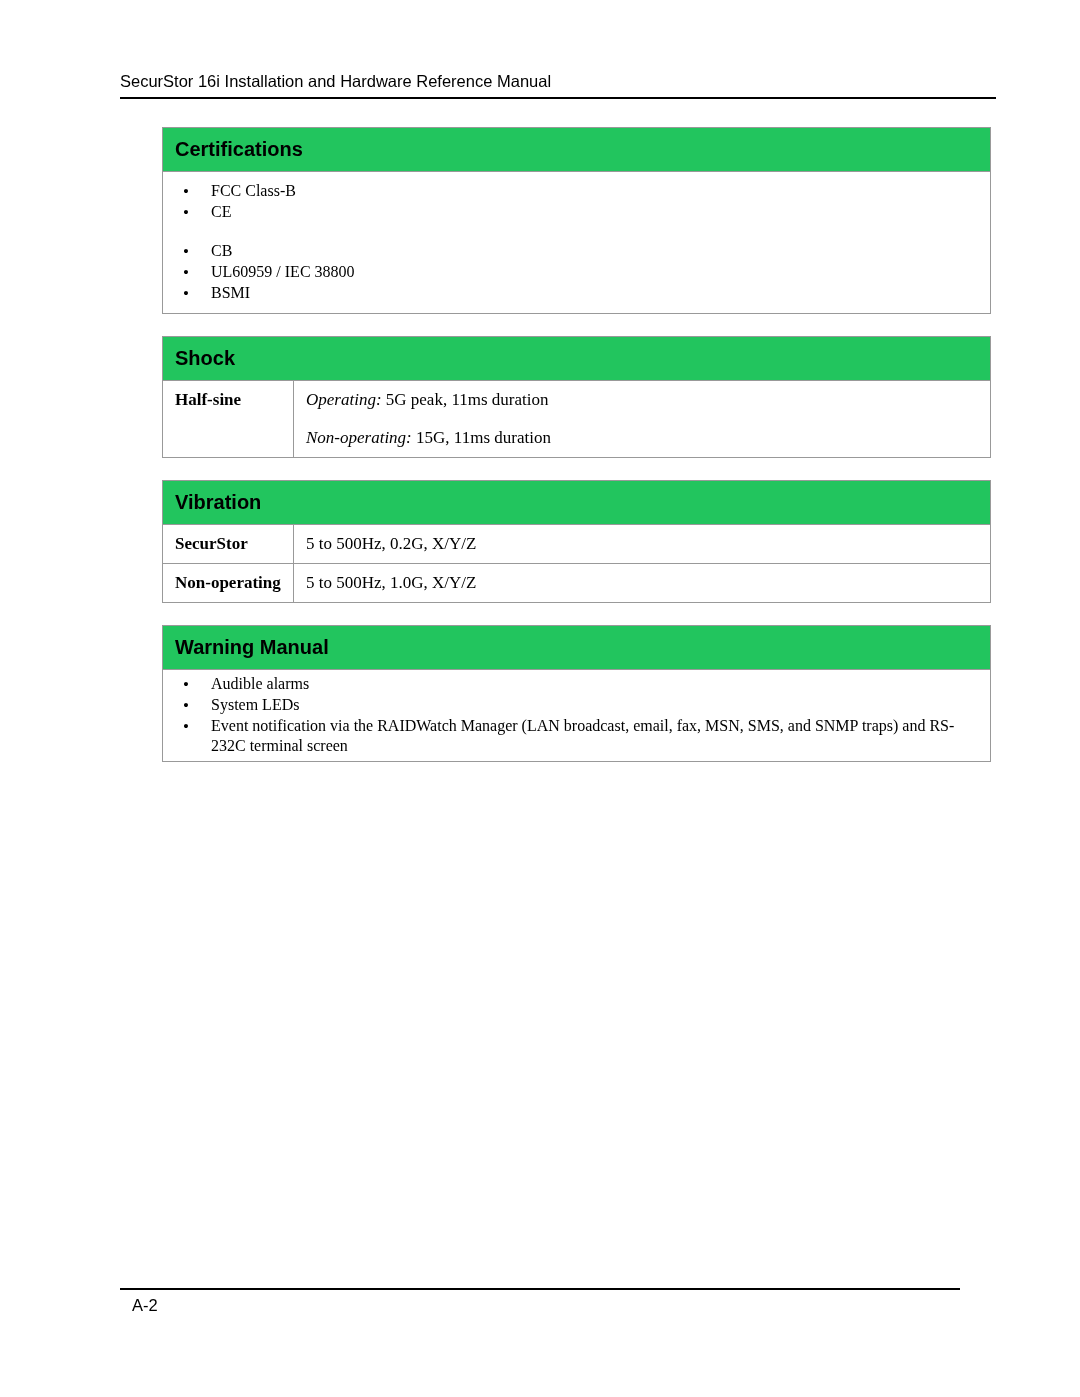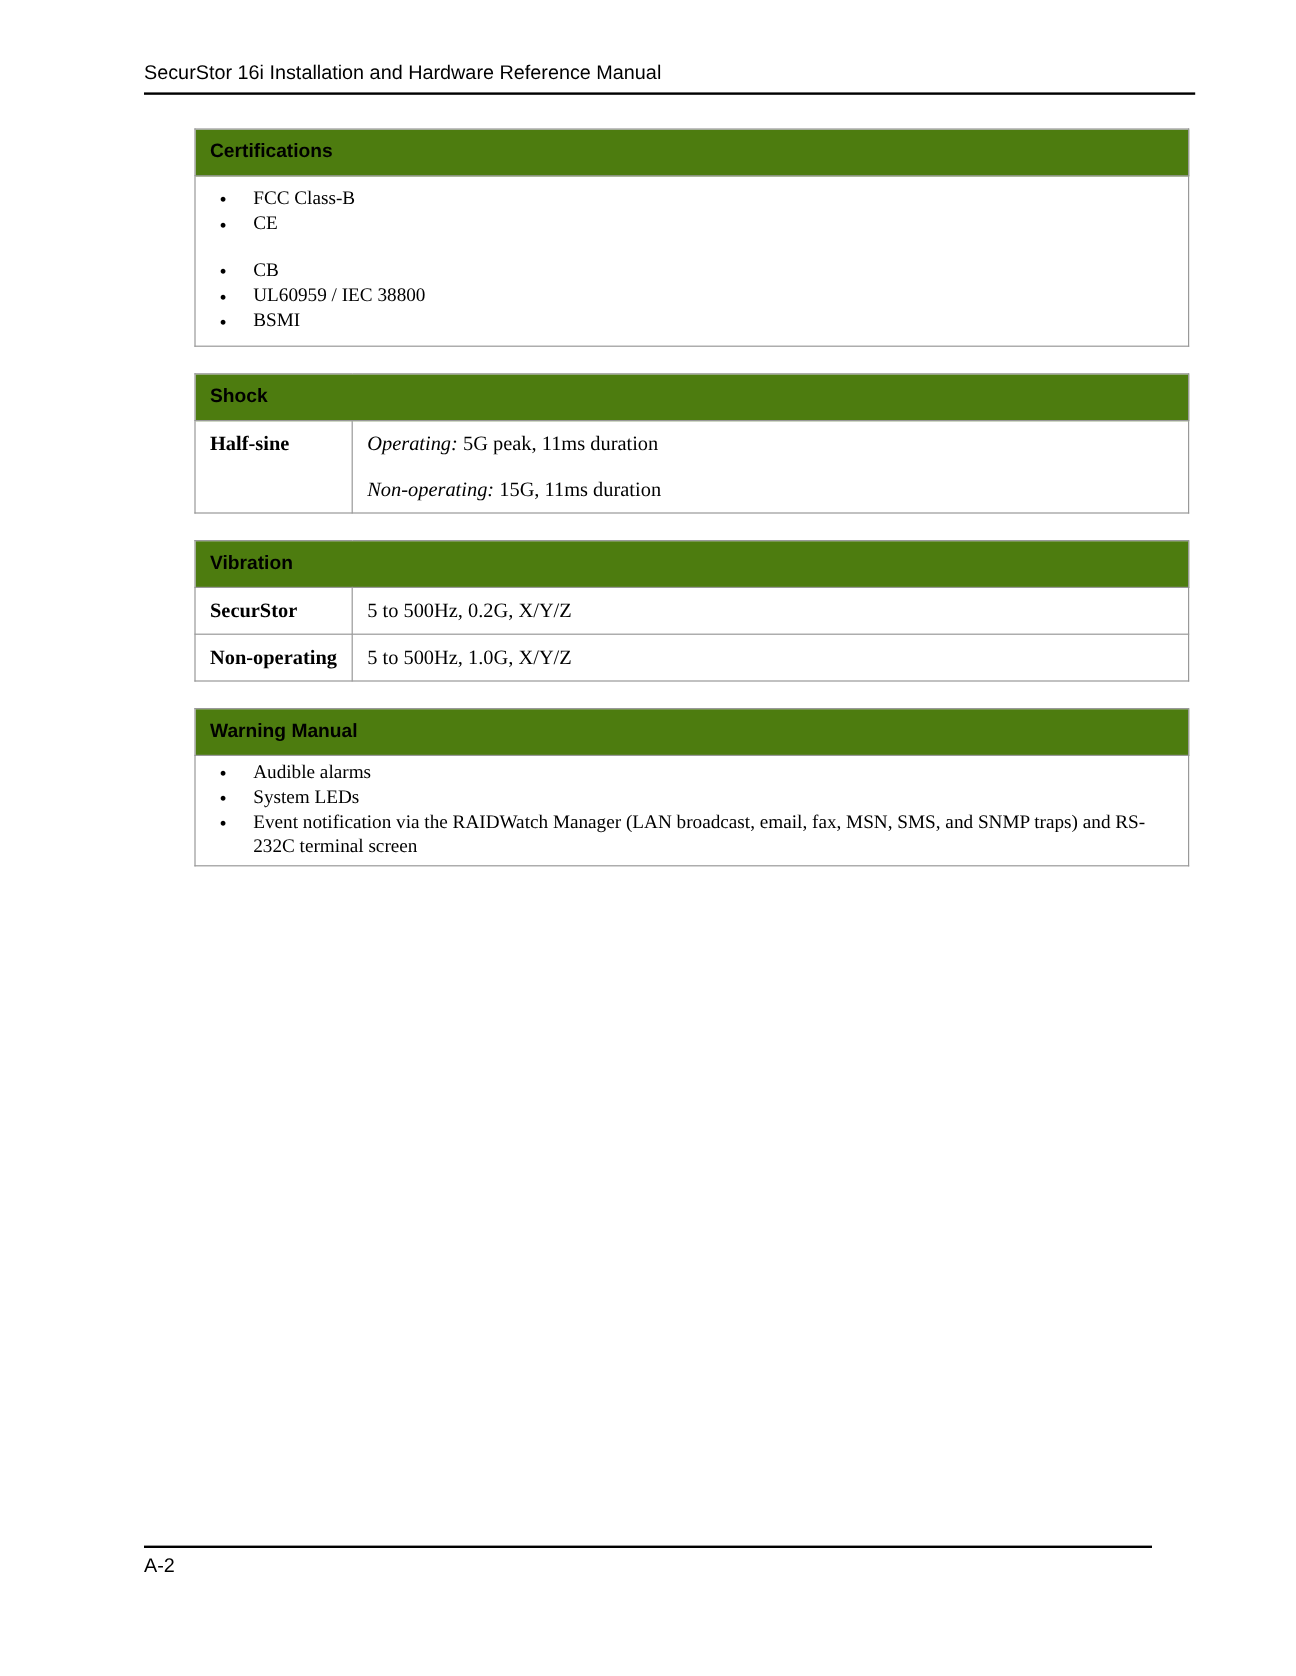--- a/index.html
+++ b/index.html
@@ -9,20 +9,21 @@
     }
     body {
       width: 1080px;
       height: 1397px;
       background: #ffffff;
       font-family: "Times New Roman", Times, serif;
       position: relative;
     }
     .page {
       padding: 52px 84px 0 120px;
+      margin-top: 20px;
     }
     .header-title {
       font-family: Arial, Helvetica, sans-serif;
       font-size: 16.5px;
       color: #000;
       padding-bottom: 6px;
     }
     .header-rule {
       border: none;
       border-top: 2px solid #000;
@@ -32,24 +33,24 @@
       margin-left: 42px;
       margin-right: 5px;
       margin-bottom: 22px;
     }
     table {
       width: 100%;
       border-collapse: collapse;
       border: 1px solid #999;
     }
     th.section-header {
-      background: #4d7c0f;
+      background: #22c55e;
       font-family: Arial, Helvetica, sans-serif;
       font-weight: bold;
-      font-size: 16px;
+      font-size: 20px;
       text-align: left;
       padding: 10px 12px;
       border: 1px solid #999;
     }
     td {
       border: 1px solid #999;
       padding: 9px 12px;
       font-size: 17px;
       vertical-align: top;
     }
@@ -91,20 +92,21 @@
       right: 120px;
     }
     .footer-rule {
       border: none;
       border-top: 2px solid #000;
       margin-bottom: 6px;
     }
     .footer-text {
       font-family: Arial, Helvetica, sans-serif;
       font-size: 16.5px;
+      margin-left: 12px;
     }
   </style>
 </head>
 <body>
 
 <div class="page">
   <div class="header-title">SecurStor 16i Installation and Hardware Reference Manual</div>
   <hr class="header-rule">
 
   <div class="table-container">

